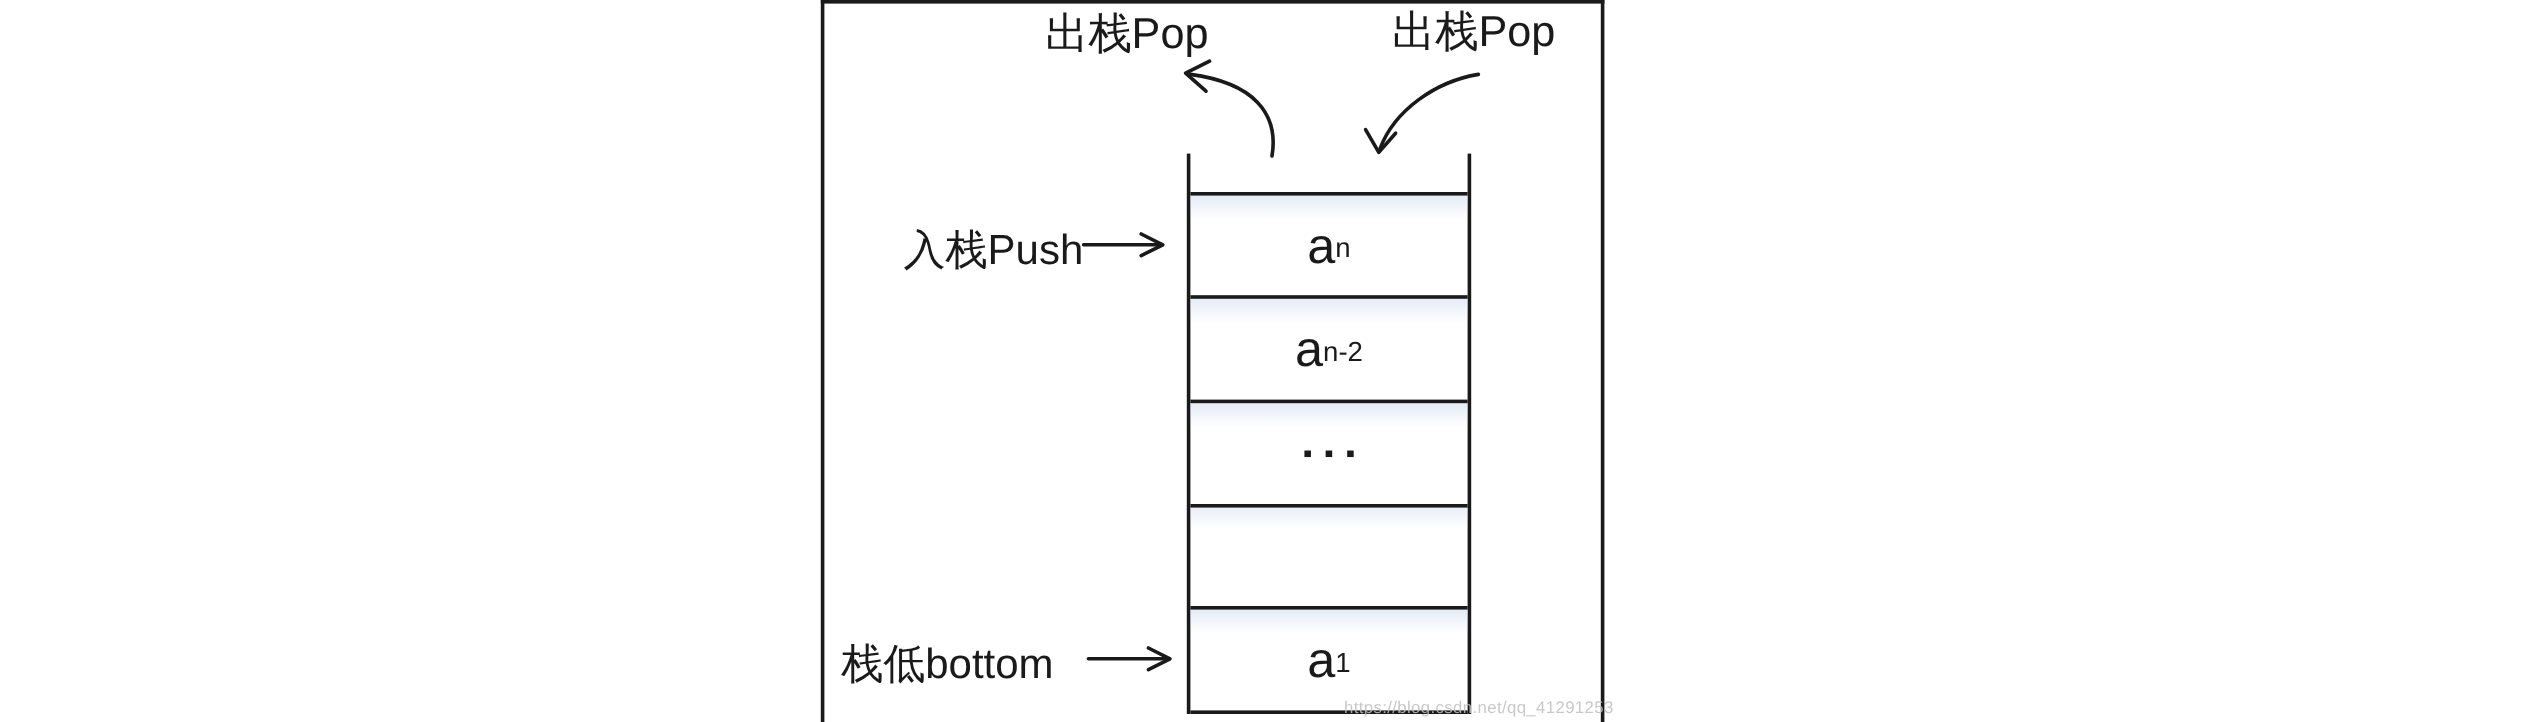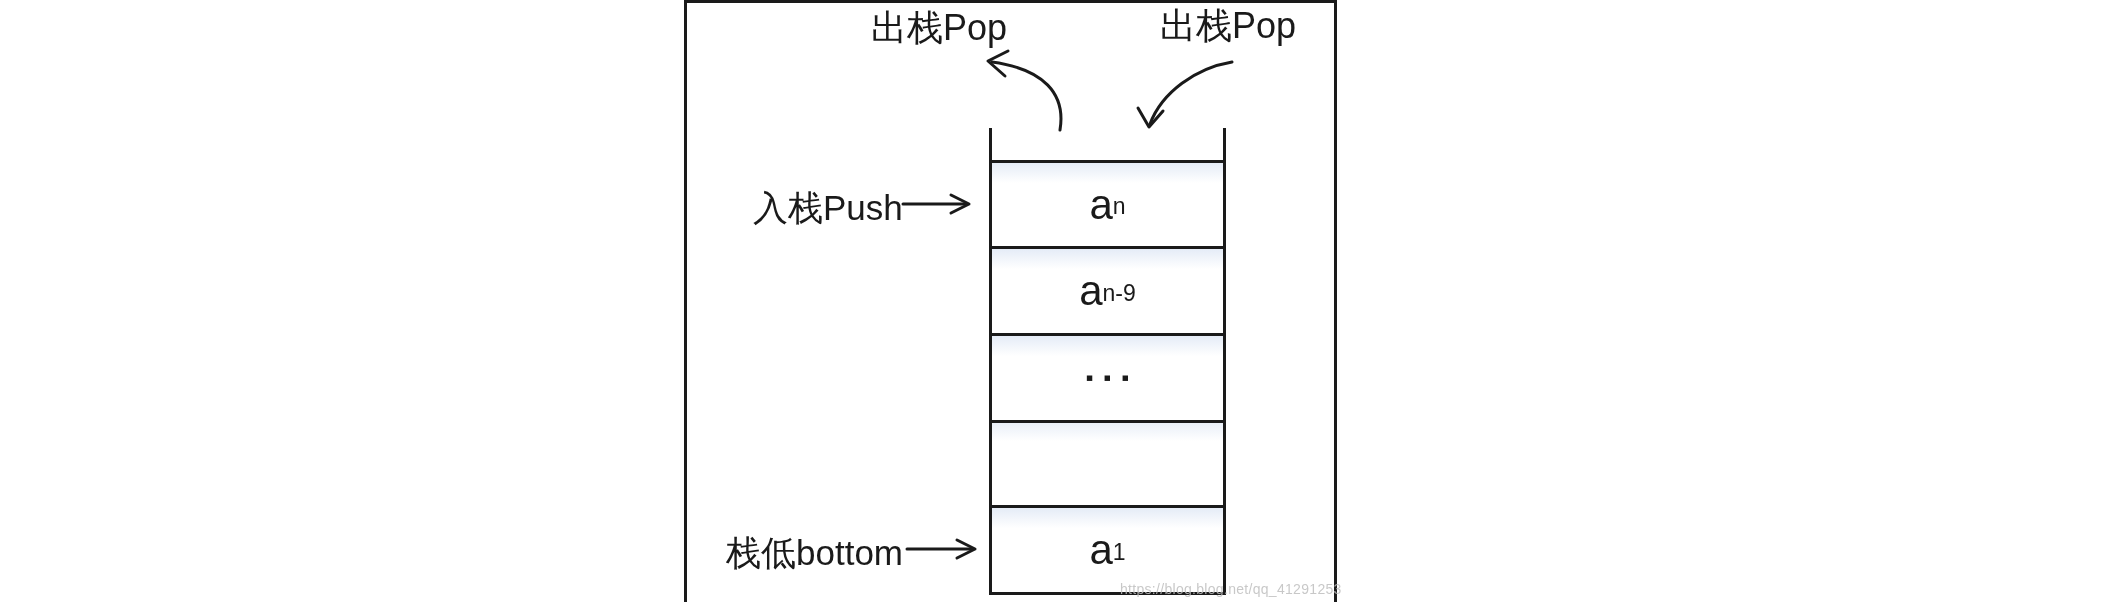--- a/index.html
+++ b/index.html
@@ -39,21 +39,21 @@
   .cell-4{height:85px;background:linear-gradient(180deg, rgba(207,220,240,0.45) 0%, rgba(255,255,255,0) 22%);}
   .cell-5{height:90px;border-bottom:3px solid #1a1a1a;}
   .cell .base{font-size:42px;line-height:1;}
   .cell .sub{font-size:23px;line-height:1;vertical-align:baseline;position:relative;top:2px;letter-spacing:0;}
   .cell .dots{font-size:22px;letter-spacing:10px;text-indent:10px;font-weight:bold;}
   
   .lbl{position:absolute;white-space:nowrap;color:#1a1a1a;}
   .lbl-pop{left:871px;top:4px;font-size:36px;}
   .lbl-push{left:1160px;top:2px;font-size:36px;}
   .lbl-top{left:753px;top:185px;font-size:35px;}
-  .lbl-bottom{left:701px;top:530px;font-size:35px;margin-left:25px;}
+  .lbl-bottom{left:701px;top:530px;font-size:35px;}
   
   .arrows{position:absolute;left:0;top:0;width:2110px;height:602px;pointer-events:none;}
   .arrows path, .arrows line, .arrows polyline{
     stroke:#1a1a1a;stroke-width:3;fill:none;stroke-linecap:round;stroke-linejoin:round;
   }
   
   .watermark{
     position:absolute;left:1120px;top:581px;
     font-size:14px;color:#bfbfbf;opacity:0.85;letter-spacing:0.3px;
     white-space:nowrap;
@@ -75,21 +75,21 @@
   <div class="stack">
     <div class="mouth"></div>
 
     <div class="cell cell-1">
       <span class="base">a</span>
         <span class="sub">n</span>
     </div>
 
     <div class="cell cell-2">
       <span class="base">a</span>
-        <span class="sub">n-9</span>
+        <span class="sub">n-2</span>
     </div>
 
     <div class="cell cell-3">
       <span class="dots">▪▪▪</span>
     </div>
 
     <div class="cell cell-4"></div>
 
     <div class="cell cell-5">
       <span class="base">a</span>
@@ -113,15 +113,15 @@
       <line x1="903" y1="204" x2="966" y2="204"></line>
       <polyline points="951,195 969,204 951,213"></polyline>
     </g>
 
     <g>
       <line x1="907" y1="549" x2="972" y2="549"></line>
       <polyline points="957,540 975,549 957,558"></polyline>
     </g>
   </svg>
 
-  <div class="watermark">https://blog.blog.net/qq_41291253</div>
+  <div class="watermark">https://blog.csdn.net/qq_41291253</div>
 
 </div>
 
 </body></html>

